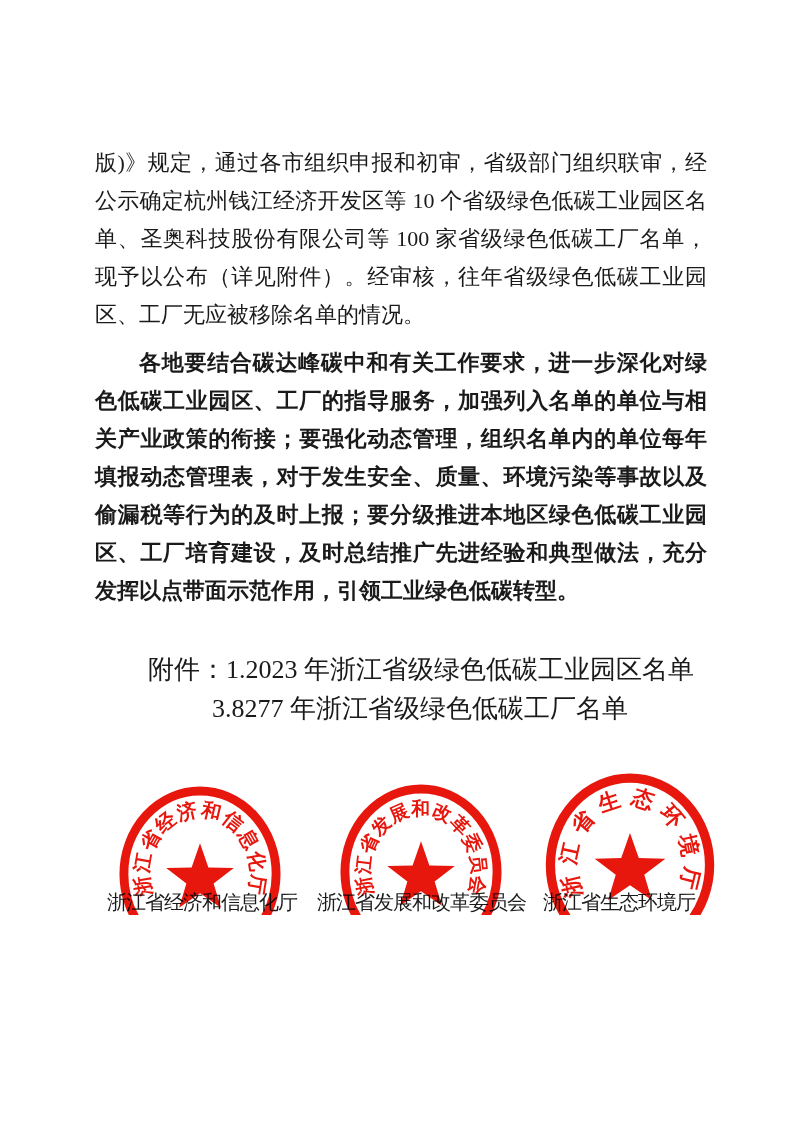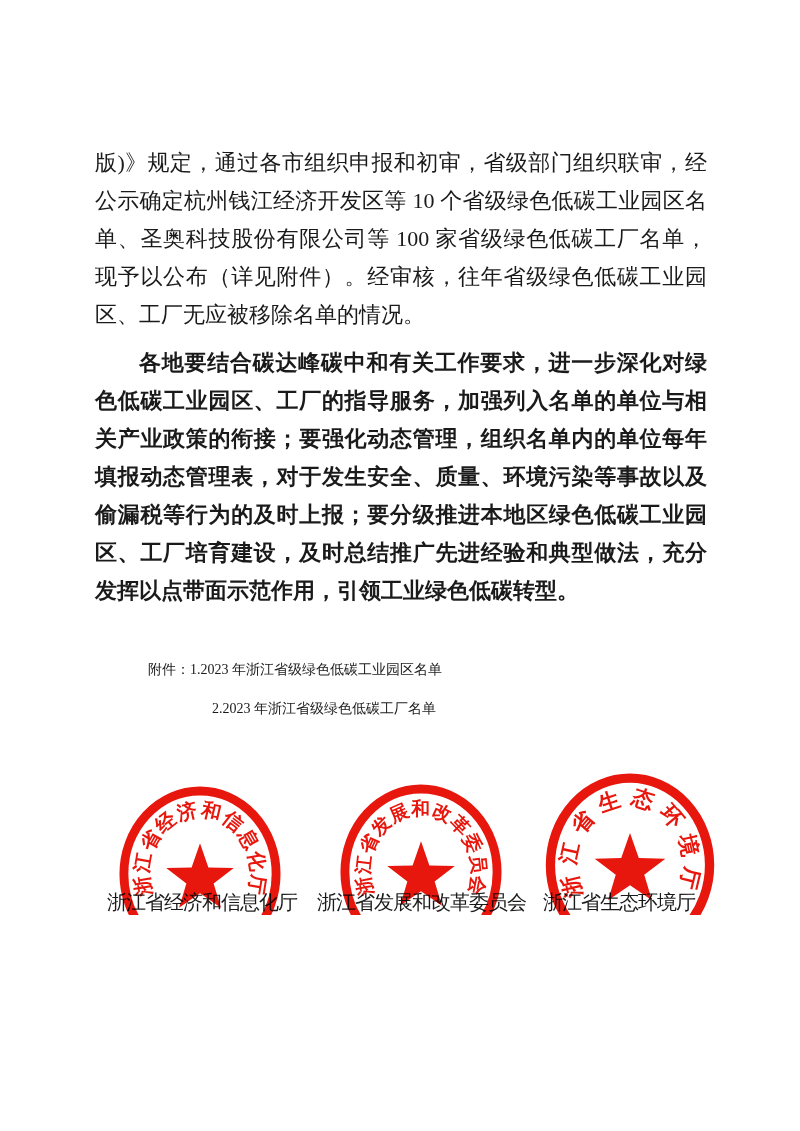--- a/index.html
+++ b/index.html
@@ -26,21 +26,21 @@
     text-align: justify;
     word-break: break-all;
   }
   .para { margin: 0; }
   .para-indent { text-indent: 2em; margin-top: 10px; font-weight: bold; }
   .attachment {
     position: absolute;
     left: 95px;
     top: 650px;
     width: 612px;
-    font-size: 14px;
+    font-size: 26px;
     line-height: 39px;
     white-space: nowrap;
   }
   .attach-line1 { margin-left: 53px; }
   .attach-line2 { margin-left: 117px; }
   .org {
     position: absolute;
     top: 889px;
     font-size: 20px;
     letter-spacing: -1px;
@@ -87,21 +87,21 @@
   <div class="body-text">
     <p class="para">版)》规定，通过各市组织申报和初审，省级部门组织联审，经公示确定杭州钱江经济开发区等 10 个省级绿色低碳工业园区名单、圣奥科技股份有限公司等 100 家省级绿色低碳工厂名单，现予以公布（详见附件）。经审核，往年省级绿色低碳工业园区、工厂无应被移除名单的情况。</p>
     <p class="para para-indent">各地要结合碳达峰碳中和有关工作要求，进一步深化对绿色低碳工业园区、工厂的指导服务，加强列入名单的单位与相关产业政策的衔接；要强化动态管理，组织名单内的单位每年填报动态管理表，对于发生安全、质量、环境污染等事故以及偷漏税等行为的及时上报；要分级推进本地区绿色低碳工业园区、工厂培育建设，及时总结推广先进经验和典型做法，充分发挥以点带面示范作用，引领工业绿色低碳转型。</p>
   </div>
 
   <div class="attachment">
     <div class="attach-line1">
       <span>附件：</span><span>1.2023 年浙江省级绿色低碳工业园区名单</span>
     </div>
     <div class="attach-line2">
-      <span>2.2023 年浙江省级绿色低碳工厂名单</span>
+      <span>3.8277 年浙江省级绿色低碳工厂名单</span>
     </div>
   </div>
 
   <span class="org org1">浙江省经济和信息化厅</span>
   <span class="org org2">浙江省发展和改革委员会</span>
   <span class="org org3">浙江省生态环境厅</span>
 
   <span class="date">2023 年 10 月 17 日</span>
 
   <svg class="seal seal1" width="168" height="178" viewBox="0 0 170 180">

